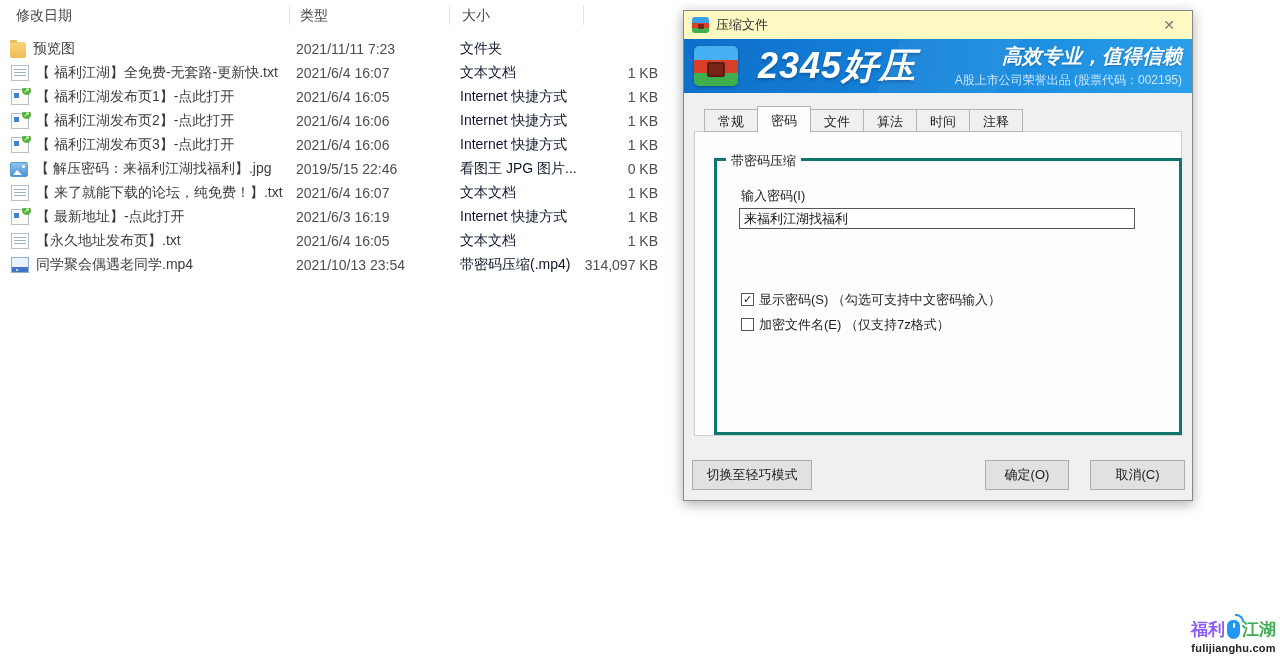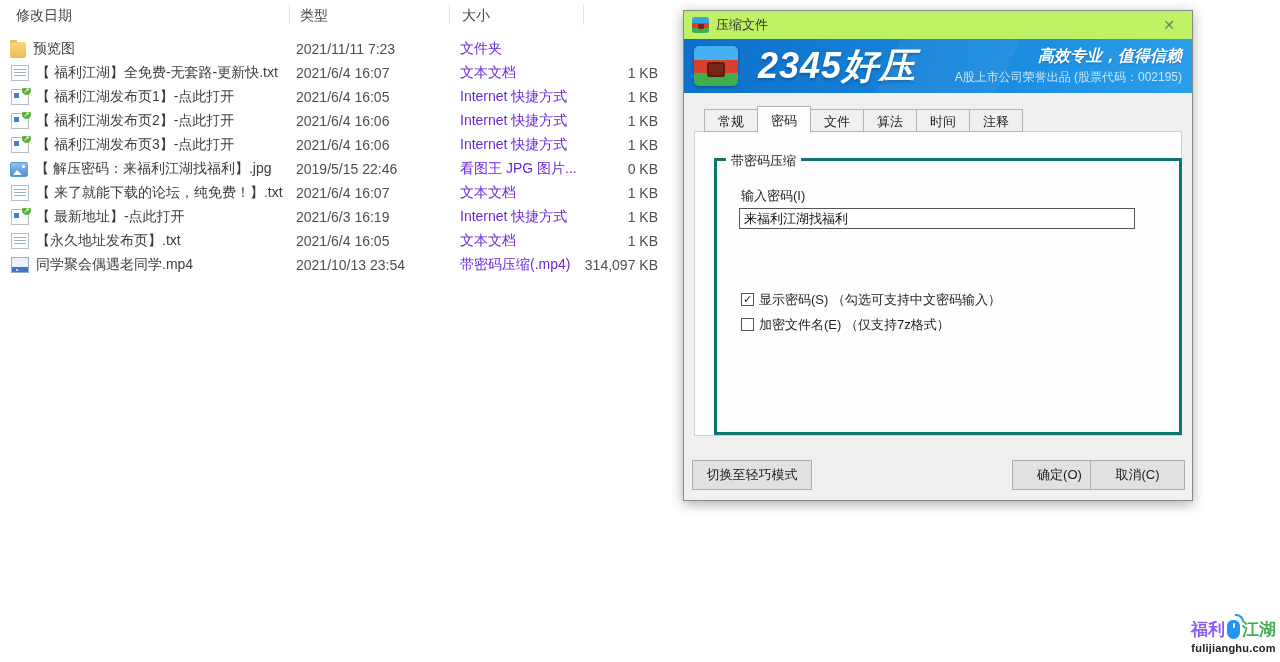--- a/index.html
+++ b/index.html
@@ -14,21 +14,21 @@
   .hdr .hc.size{padding-left:12px;}
   .hdr .hc.date,.hdr .hc.type{padding-left:6px;}
   .hdr .hc.type{padding-left:10px;}
   .sortcaret{position:absolute;left:140px;top:-3px;font-size:10px;color:#999;}
   .rows{position:absolute;left:0;top:37px;width:680px;}
   .frow{display:grid;grid-template-columns:280px 160px 134px 84px;padding-left:10px;height:24px;
         align-items:center;font-size:14px;white-space:nowrap;}
   .frow .cell{overflow:hidden;text-overflow:ellipsis;}
   .frow .c-name{display:flex;align-items:center;gap:7px;color:#3d3d3d;}
   .frow .c-date{padding-left:6px;color:#4e4e4e;}
-  .frow .c-type{padding-left:10px;color:#6d28d9;}
+  .frow .c-type{padding-left:10px;color:#0f172a;}
   .frow .c-size{text-align:right;padding-right:10px;color:#4e4e4e;}
 
   
   .ic{width:16px;height:16px;position:relative;flex:0 0 16px;}
   .ic-folder{background:linear-gradient(180deg,#f7d77e,#eebb53);border-radius:2px;margin-top:2px;}
   .ic-folder::before{content:"";position:absolute;top:-3px;left:0;width:7px;height:4px;
        background:#e9c express;background:#e9c05e;border-radius:2px 2px 0 0;}
   .ic-page{background:#fff;border:1px solid #b4bcc4;width:12px;height:14px;margin-left:1px;}
   .ic-text::after{content:"";position:absolute;left:2px;right:2px;top:3px;height:8px;
        background:repeating-linear-gradient(to bottom,#9db0bd 0 1px,transparent 1px 3px);}
@@ -41,41 +41,41 @@
   .ic-jpg::after{content:"";position:absolute;bottom:1px;left:2px;border-left:4px solid transparent;
        border-right:5px solid transparent;border-bottom:5px solid #fff;}
   .ic-mp4{background:#eaf2fb;border:1px solid #93aed2;width:12px;height:14px;margin-left:1px;}
   .ic-mp4::before{content:"";position:absolute;left:0;right:0;bottom:0;height:5px;background:#3f76c8;}
   .ic-mp4::after{content:"";position:absolute;bottom:1px;left:4px;border-top:1.5px solid transparent;
        border-bottom:1.5px solid transparent;border-left:3px solid #fff;}
 
   
   .dialog{position:absolute;left:683px;top:10px;width:510px;height:491px;background:#f0f0f0;
           border:1px solid #888;box-shadow:0 3px 12px rgba(0,0,0,.33);box-sizing:border-box;}
-  .titlebar{height:28px;background:#bef264;display:flex;align-items:center;padding:0 8px;gap:7px;justify-content:center;}
+  .titlebar{height:28px;background:#fef9c3;display:flex;align-items:center;padding:0 8px;gap:7px;justify-content:center;}
   .titlebar .ttl{font-size:13px;color:#333;}
   .titlebar .close{margin-left:auto;width:30px;text-align:center;color:#777;font-size:14px;cursor:default;}
   .appic{width:17px;height:16px;border-radius:3px;overflow:hidden;position:relative;
          background:linear-gradient(180deg,#37a1e8 0 38%,#d8402a 38% 70%,#3faf4e 70% 100%);}
   .appic::after{content:"";position:absolute;left:50%;top:42%;width:6px;height:5px;transform:translateX(-50%);
          background:#7a2418;border-radius:1px;}
   .banner{position:absolute;left:0;top:28px;width:100%;height:54px;box-sizing:border-box;
           background:linear-gradient(100deg,#0e6fc9 0%,#1787dd 55%,#2ba0ea 100%);
           display:flex;align-items:center;padding:0 10px;gap:20px;overflow:hidden;}
   .banner::after{content:"";position:absolute;left:40%;top:-20px;width:120px;height:100px;
           background:rgba(255,255,255,.05);transform:skewX(-25deg);}
   .bigic{width:44px;height:40px;border-radius:5px;overflow:hidden;position:relative;flex:0 0 44px;
          background:linear-gradient(180deg,#45b1f2 0 36%,#d8402a 36% 68%,#3faf4e 68% 100%);
          box-shadow:0 1px 3px rgba(0,30,70,.4);}
   .bigic::after{content:"";position:absolute;left:50%;top:40%;width:14px;height:11px;transform:translateX(-50%);
          background:#7a2418;border:2px solid #5c1a10;border-radius:2px;}
   .brand{font-size:36px;font-weight:900;font-style:italic;color:#fff;letter-spacing:1px;
          text-shadow:0 2px 3px rgba(9,64,120,.5);white-space:nowrap;}
   .banner-right{margin-left:auto;text-align:right;position:relative;z-index:1;}
-  .slogan{font-size:16px;font-weight:bold;font-style:italic;color:#fff;white-space:nowrap;
+  .slogan{font-size:20px;font-weight:bold;font-style:italic;color:#fff;white-space:nowrap;
           text-shadow:0 1px 2px rgba(9,64,120,.4);}
   .subtitle{font-size:12px;color:#c9e6fb;margin-top:2px;white-space:nowrap;}
 
   .tabs{position:absolute;left:12px;top:94px;height:27px;display:flex;align-items:flex-end;z-index:3;padding-left:8px;}
   .tab{height:23px;line-height:23px;padding:0 13px;font-size:13px;color:#1f1f1f;background:#f0f0f0;
        border:1px solid #b4b4b4;margin-right:-1px;box-sizing:border-box;}
   .tab.active{height:27px;line-height:27px;background:#fdfdfd;border-bottom:1px solid #fdfdfd;
        margin-bottom:-1px;position:relative;z-index:4;}
   .panel{position:absolute;left:10px;top:120px;width:488px;height:305px;background:#fdfdfd;
          border:1px solid #d0d0d0;box-sizing:border-box;z-index:1;}
@@ -87,21 +87,21 @@
          font-family:"Liberation Sans","DejaVu Sans",sans-serif;}
   .cbs{position:absolute;left:24px;top:126px;}
   .cb{display:flex;align-items:center;gap:5px;height:25px;font-size:13px;color:#1f1f1f;cursor:default;}
   .cb .box{width:13px;height:13px;border:1px solid #555;background:#fff;display:flex;align-items:center;
          justify-content:center;font-size:11px;line-height:11px;color:#111;box-sizing:border-box;}
 
   .btn{position:absolute;top:449px;height:30px;background:#e1e1e1;border:1px solid #adadad;
        font-size:13px;color:#1a1a1a;box-sizing:border-box;
        font-family:"Liberation Sans","DejaVu Sans",sans-serif;}
   .btn-switch{left:8px;width:120px;}
-  .btn-ok{left:301px;width:95px;margin-left:27px;}
+  .btn-ok{left:301px;width:84px;}
   .btn-cancel{left:406px;width:95px;}
 
   
   .watermark{position:absolute;right:4px;bottom:8px;text-align:center;}
   .wm-top{display:flex;align-items:center;justify-content:center;gap:2px;font-size:17px;font-weight:900;}
   .wm-red{color:#8b5cf6;}
   .wm-green{color:#3fae52;}
   .mouse{display:inline-block;width:13px;height:19px;background:#2196f3;border-radius:6px 6px 7px 7px;
          position:relative;}
   .mouse::before{content:"";position:absolute;top:3px;left:50%;width:2px;height:5px;background:#fff;

